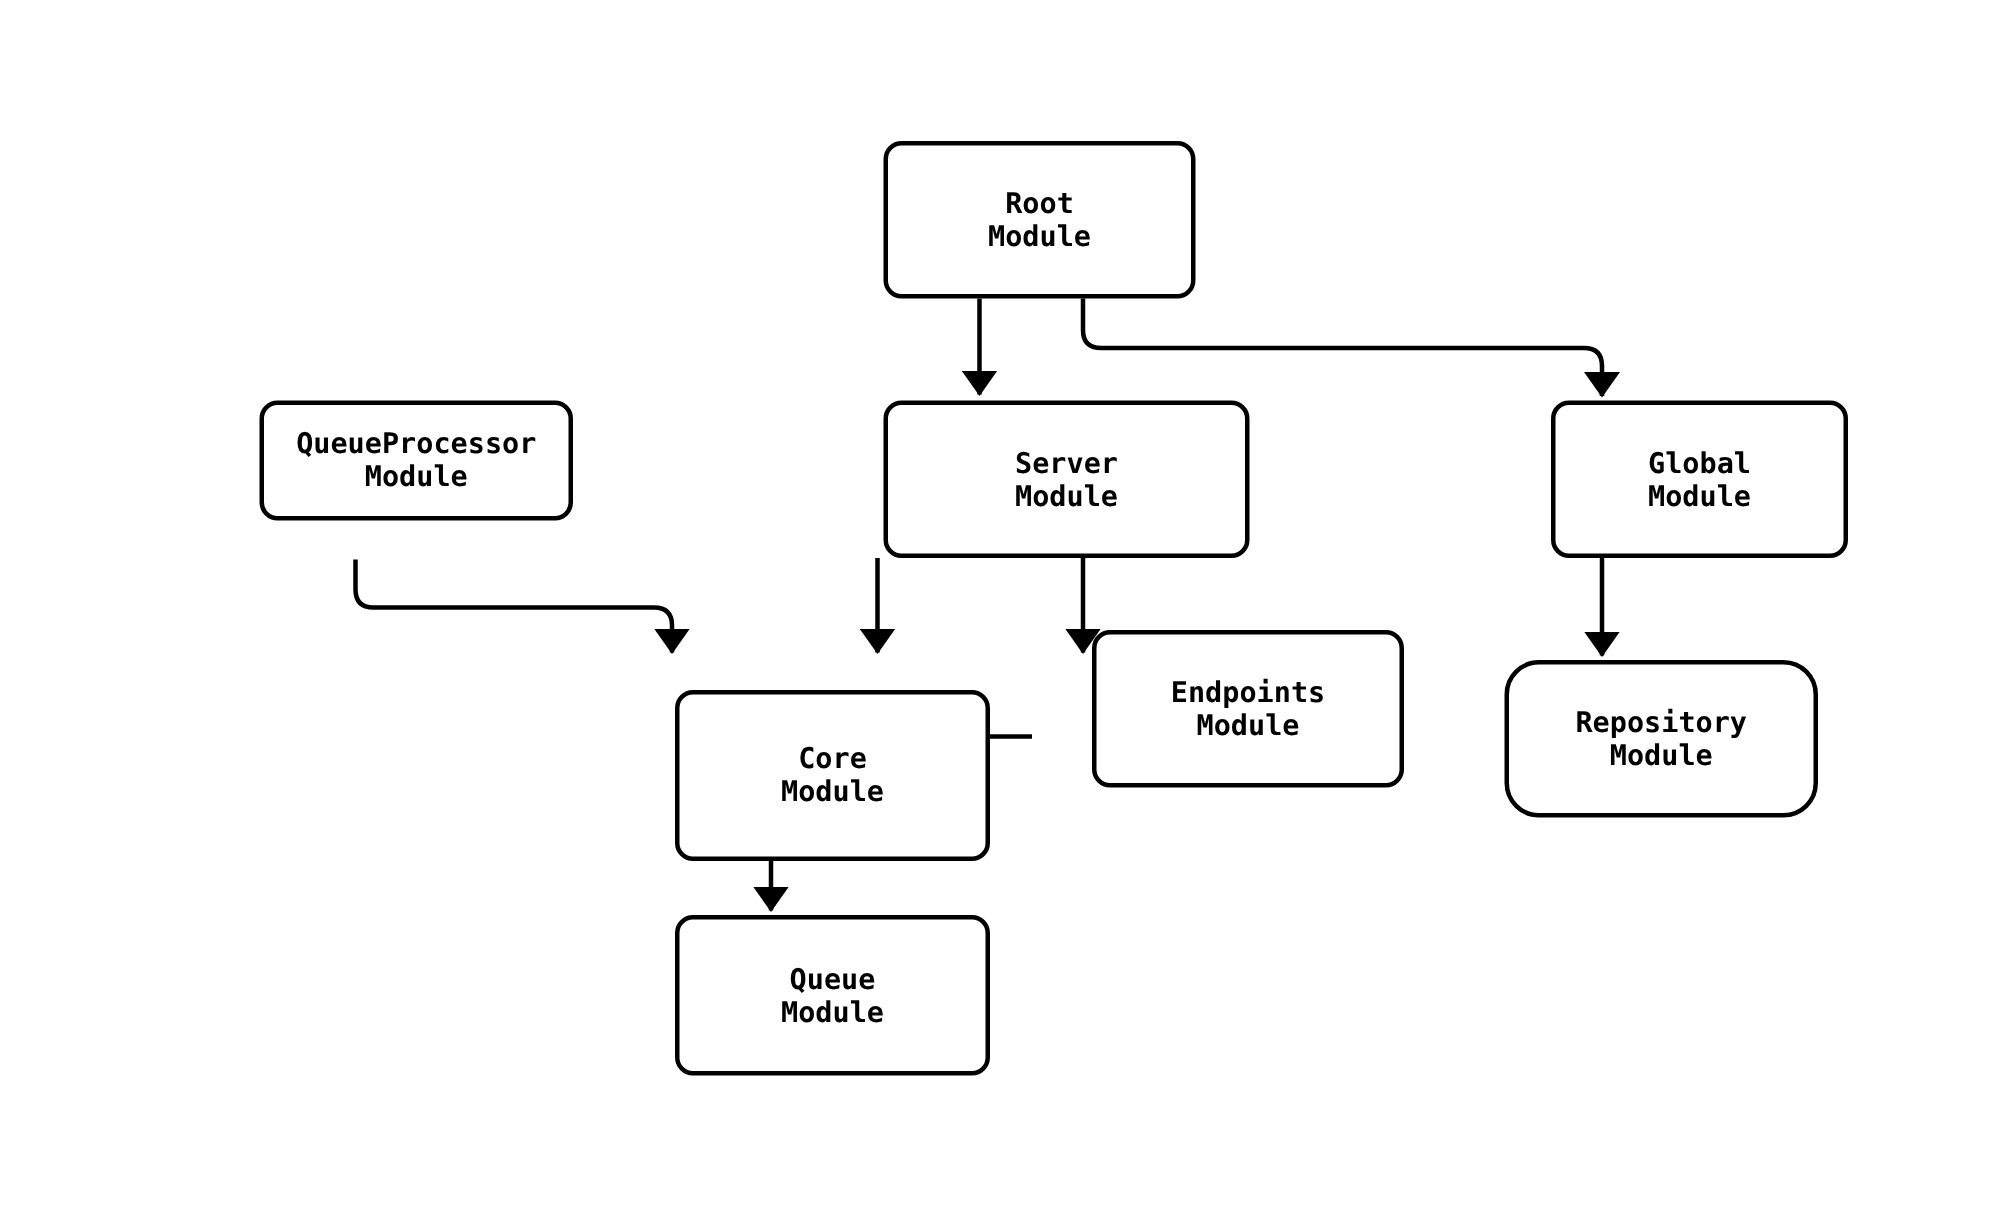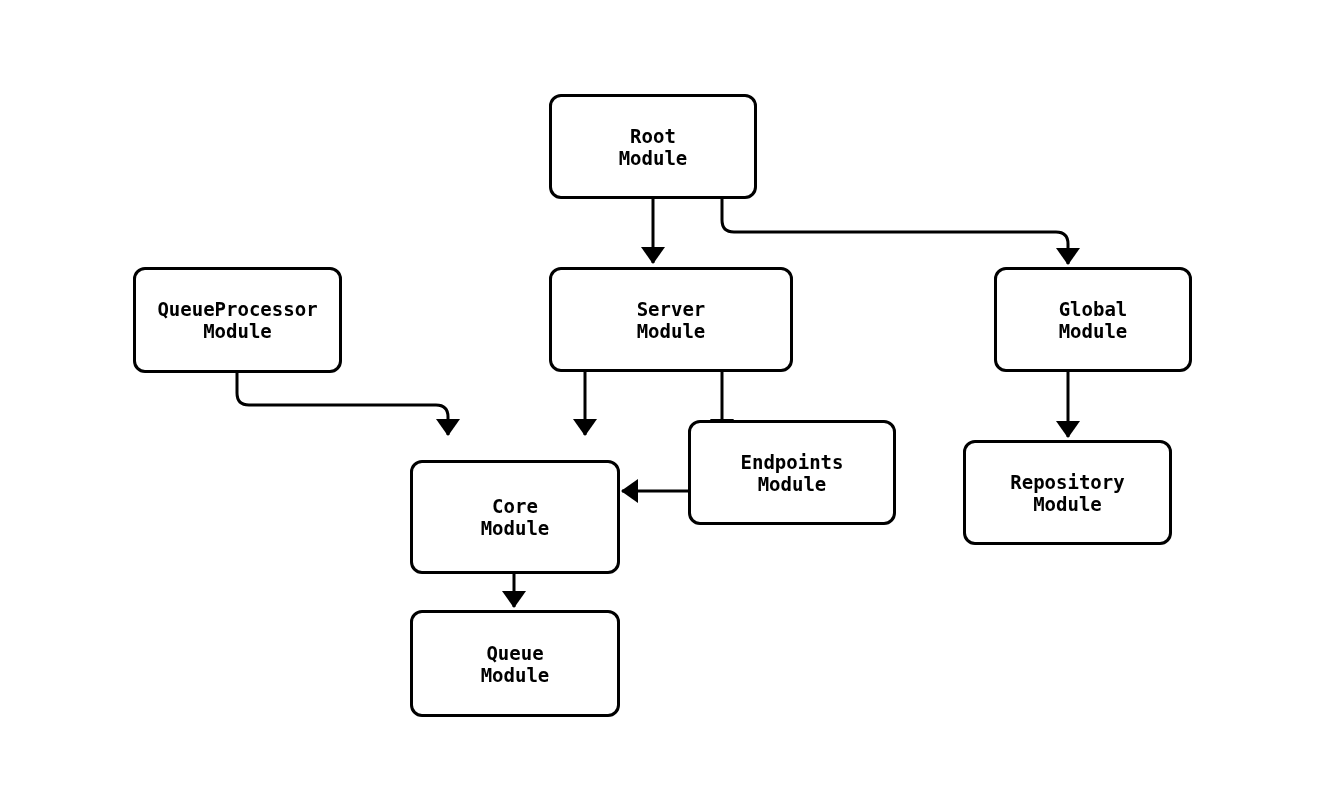--- a/index.html
+++ b/index.html
@@ -38,20 +38,21 @@
     border-radius: 12px;
     background: var(--node-fill, #ffffff);
     display: flex;
     align-items: center;
     justify-content: center;
     text-align: center;
     color: var(--text, #000000);
     font-weight: bold;
     font-size: 19px;
     line-height: 22px;
+    margin-left: 40px;
   }
   .node .label {
     white-space: pre-line;
   }
 </style>
 </head>
 <body>
 
 <div class="canvas">
 
@@ -77,21 +78,21 @@
     <path class="edge" d="M688,491 H622" marker-end="url(#arrow)"></path>
 
     <path class="edge" d="M514,544 V607" marker-end="url(#arrow)"></path>
   </svg>
 
   <div class="node" style="left:549px; top:94px; width:208px; height:105px;">
     <span class="label">Root
 Module</span>
   </div>
 
-  <div class="node" style="left:133px; top:267px; width:209px; height:106px;">
+  <div class="node" style="left:133px; top:267px; width:209px; height:80px;">
     <span class="label">QueueProcessor
 Module</span>
   </div>
 
   <div class="node" style="left:549px; top:267px; width:244px; height:105px;">
     <span class="label">Server
 Module</span>
   </div>
 
   <div class="node" style="left:994px; top:267px; width:198px; height:105px;">
@@ -102,21 +103,21 @@
   <div class="node" style="left:410px; top:460px; width:210px; height:114px;text-align:center;">
     <span class="label">Core
 Module</span>
   </div>
 
   <div class="node" style="left:688px; top:420px; width:208px; height:105px;">
     <span class="label">Endpoints
 Module</span>
   </div>
 
-  <div class="node" style="left:963px; top:440px; width:209px; height:105px;">
+  <div class="node" style="left:963px; top:440px; width:209px; height:105px;border-radius:23px;">
     <span class="label">Repository
 Module</span>
   </div>
 
   <div class="node" style="left:410px; top:610px; width:210px; height:107px;justify-content:center;">
     <span class="label">Queue
 Module</span>
   </div>
 
 </div>

